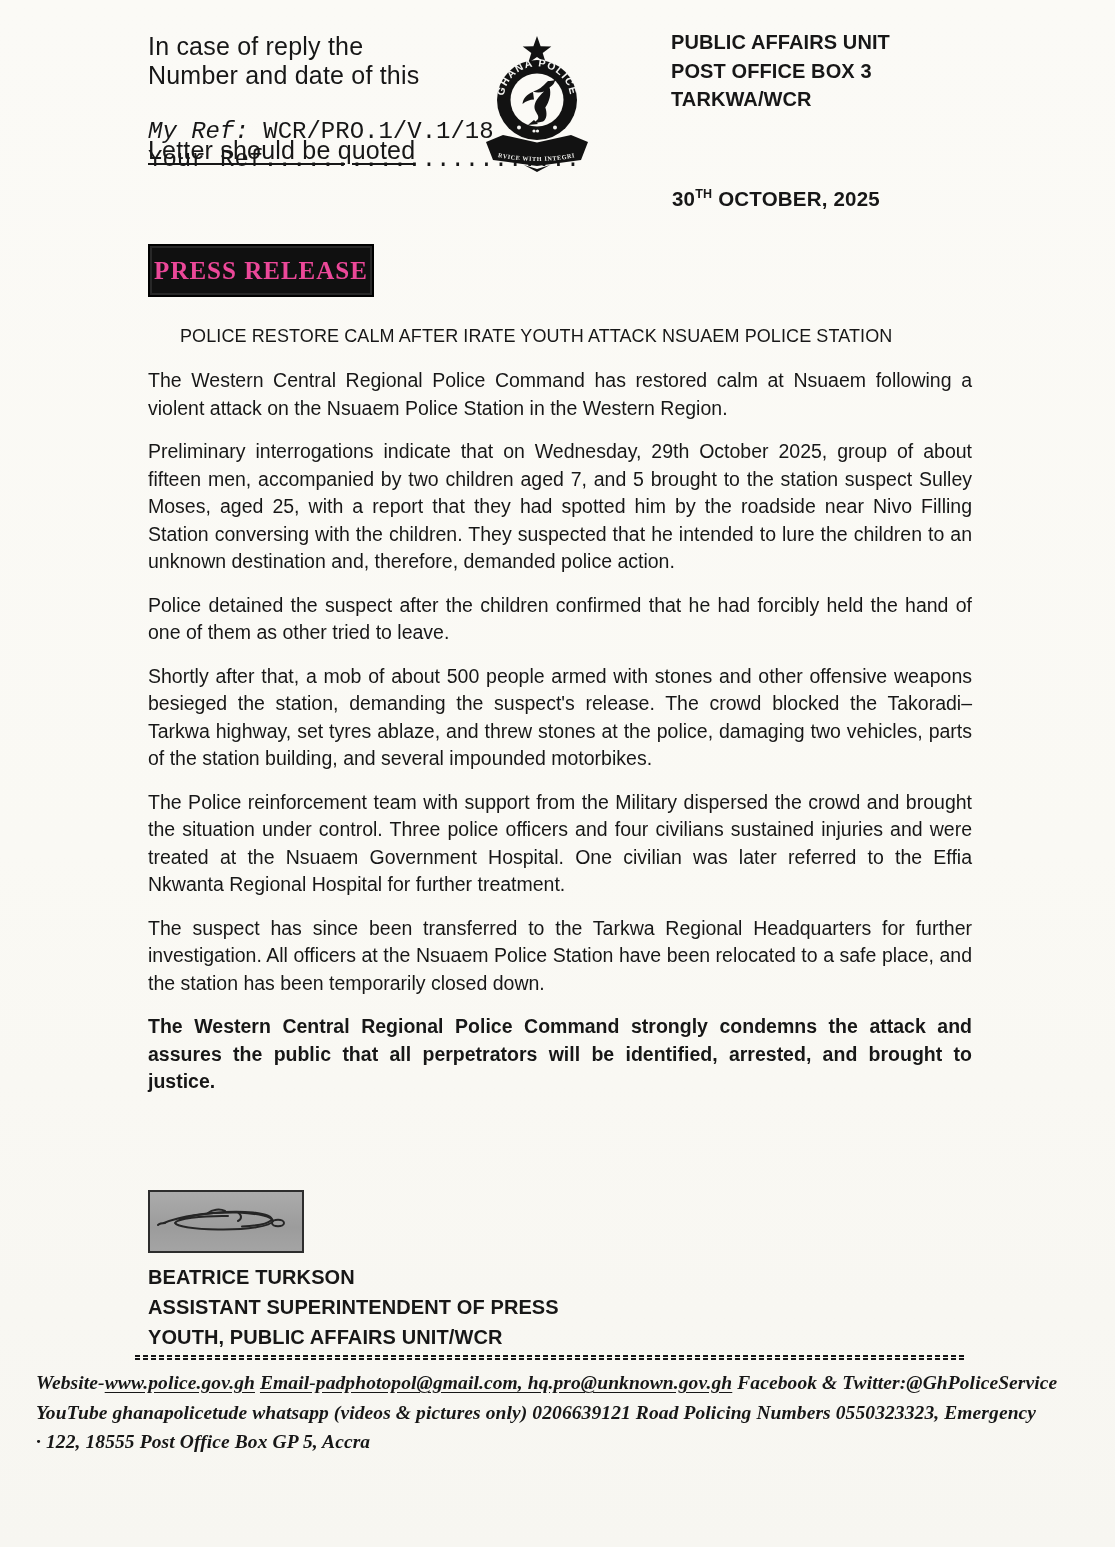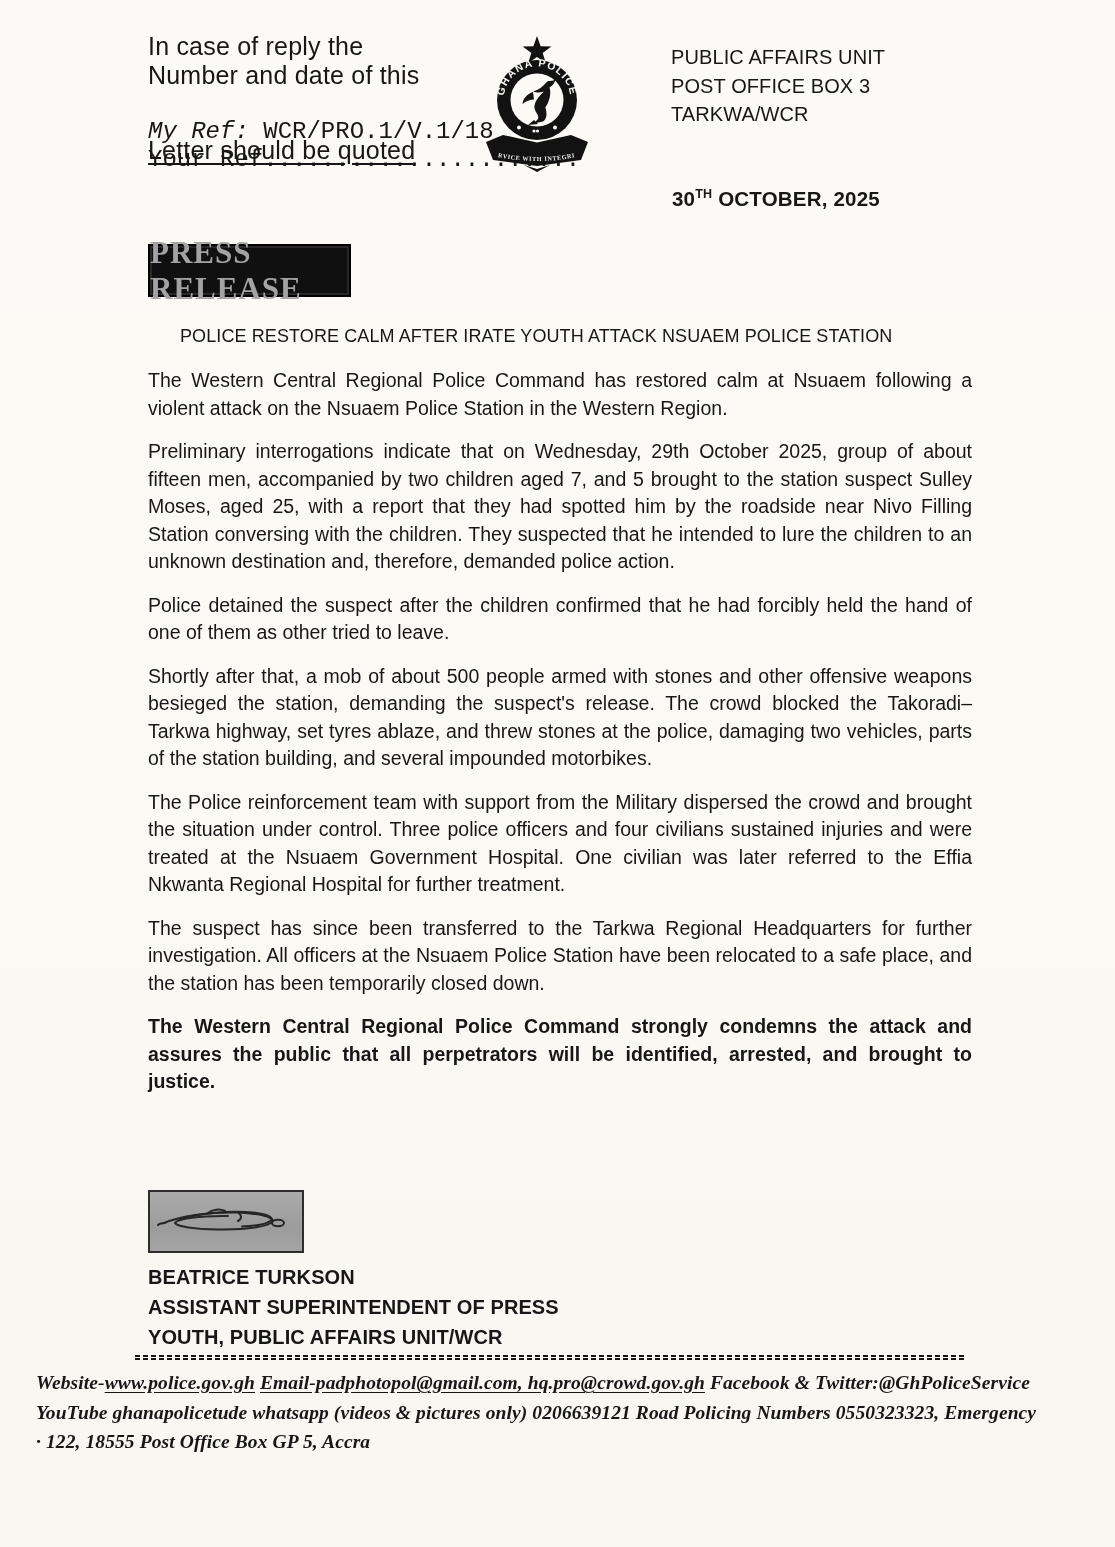--- a/index.html
+++ b/index.html
@@ -22,37 +22,37 @@
   .refs {
     position:absolute; left:148px; top:118px;
     font-size:24px; line-height:28px;font-family:Liberation Mono, monospace;
   }
   .refs .lbl { font-style:italic; }
   
   .logo { position:absolute; left:476px; top:34px; }
   
   .hq {
     position:absolute; left:671px; top:28px;
-    font-weight:normal; font-size:20px; line-height:28.5px; letter-spacing:0.1px;margin-top:15px;
+    font-weight:bold; font-size:20px; line-height:28.5px; letter-spacing:0.1px;
   }
   .date {
     position:absolute; left:672px; top:187px;
     font-weight:bold; font-size:20.5px; letter-spacing:0.2px;
   }
   .date sup { font-size:12.5px; vertical-align:super; }
   
   .badge {
     position:absolute; left:148px; top:244px;
-    width:203px; height:53px;
+    width:226px; height:53px;
     background:#101010;
     border:2px solid #000;
     box-shadow:inset 0 0 0 2px rgba(255,255,255,0.10);
-    color:#a3a3a3;
+    color:#ec4899;
     font-family:"Liberation Serif", serif;
-    font-weight:bold; font-size:31px; letter-spacing:1px;
+    font-weight:bold; font-size:25px; letter-spacing:1px;
     display:flex; align-items:center; justify-content:center;
   }
   .title {
     position:absolute; left:148px; top:326px; width:828px;
     font-weight:normal; font-size:18px; letter-spacing:0.1px;margin-left:32px;
   }
   .body {
     position:absolute; left:148px; top:367px; width:824px;
     font-size:19.5px; line-height:27.5px; text-align:justify;
   }
@@ -183,18 +183,18 @@
 
   <div class="signatory">
     <div>BEATRICE TURKSON</div>
     <div>ASSISTANT SUPERINTENDENT OF PRESS</div>
     <div>YOUTH, PUBLIC AFFAIRS UNIT/WCR</div>
   </div>
 
   <div class="sep"></div>
 
   <div class="footer">
-    <div><span>Website-</span><span class="ul">www.police.gov.gh</span><span> </span><span class="ul">Email-padphotopol@gmail.com, hq.pro@crowd.gov.gh</span><span> Facebook &amp; Twitter:@GhPoliceService</span></div>
+    <div><span>Website-</span><span class="ul">www.police.gov.gh</span><span> </span><span class="ul">Email-padphotopol@gmail.com, hq.pro@unknown.gov.gh</span><span> Facebook &amp; Twitter:@GhPoliceService</span></div>
     <div>YouTube ghanapolicetude whatsapp (videos &amp; pictures only) 0206639121 Road Policing Numbers 0550323323, Emergency</div>
     <div>· 122, 18555 Post Office Box GP 5, Accra</div>
   </div>
 
 </div>
 
 </body></html>

